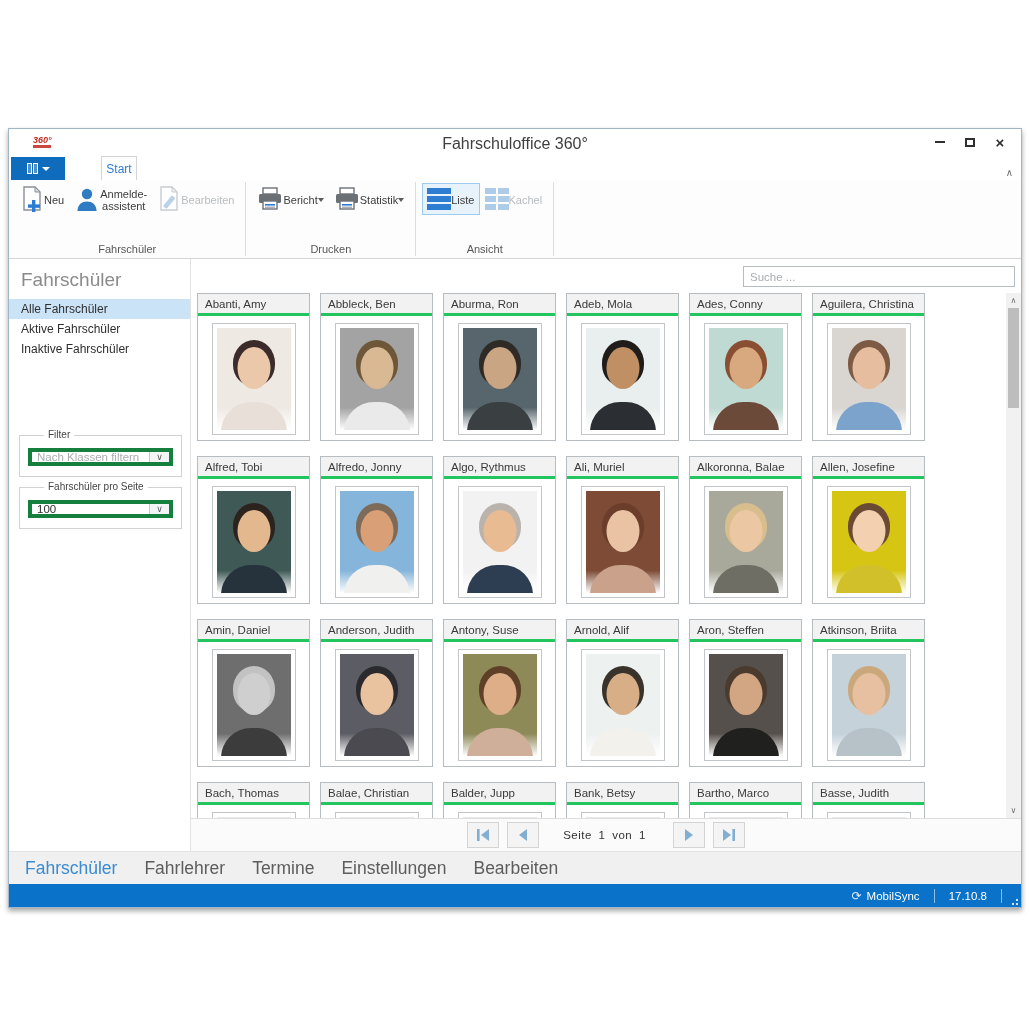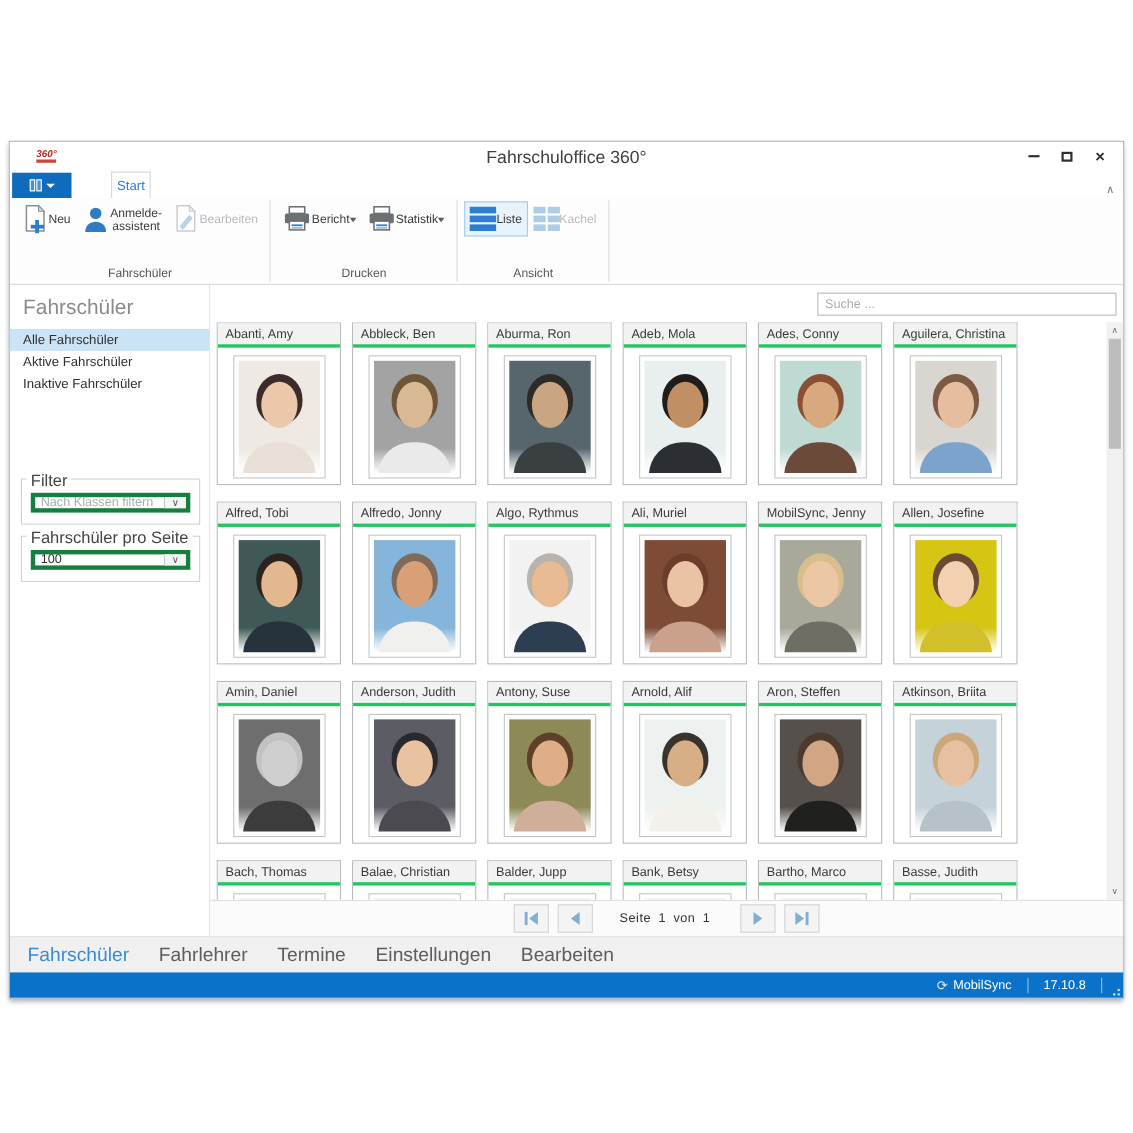--- a/index.html
+++ b/index.html
@@ -55,21 +55,21 @@
   
   .mainrow { flex:1; display:flex; min-height:0; background:#ffffff; }
 
   
   .sidebar { width:182px; flex:0 0 auto; border-right:1px solid #e3e3e3; display:flex; flex-direction:column; }
   .sidebar-heading { font-size:19px; color:#8b8b8b; margin:10px 0 8px 12px; font-weight:normal; }
   .nav-list { display:flex; flex-direction:column; }
   .nav-item { height:20px; display:flex; align-items:center; padding-left:12px; font-size:12px; color:#2f2f2f; cursor:default; }
   .nav-item.selected { background:#cbe3f6; }
   .groupbox { border:1px solid #d2d2d2; margin:0 8px 0 10px; position:relative; padding:12px 8px 10px 8px; }
-  .groupbox-label { position:absolute; top:-7px; left:4px; background:#ffffff; padding:0 4px; font-size:15px; color:#444; }
+  .groupbox-label { position:absolute; top:-7px; left:24px; background:#ffffff; padding:0 4px; font-size:10px; color:#444; }
   .combo { height:18px; border:4px solid #15803d; background:#ffffff; display:flex; align-items:center; }
   .combo .combo-text { flex:1; font-size:11.5px; color:#2f2f2f; padding-left:5px; }
   .combo .combo-text.placeholder { color:#a9adb1; }
   .combo .combo-btn { width:20px; height:100%; border-left:1px solid #c7cbcf; background:#f3f4f5; display:flex; align-items:center; justify-content:center; font-size:9px; color:#5a5a5a; }
   .gb-filter { margin-top:76px; }
   .gb-perpage { margin-top:10px; }
 
   
   .content { flex:1; display:flex; flex-direction:column; position:relative; min-width:0; }
   .searchrow { height:34px; flex:0 0 auto; position:relative; }
@@ -412,21 +412,21 @@
         <div class="photo" style="background: linear-gradient(rgb(126, 76, 54) 0%, rgb(126, 76, 54) 78%, rgb(255, 255, 255) 100%);">
           <div class="ph-hair" style="background: rgb(107, 61, 42);"></div>
           <div class="ph-head" style="background: rgb(234, 195, 164);"></div>
           <div class="ph-shoulders" style="background: rgb(202, 161, 138);"></div>
         </div>
       </div>
     </div>
   </div>
 
   <div class="card">
-    <div class="card-header">MobilSync, Jenny</div>
+    <div class="card-header">Alkoronna, Balae</div>
     <div class="card-body">
       <div class="photo-frame">
         <div class="photo" style="background: linear-gradient(rgb(169, 169, 155) 0%, rgb(169, 169, 155) 78%, rgb(255, 255, 255) 100%);">
           <div class="ph-hair" style="background: rgb(216, 189, 141);"></div>
           <div class="ph-head" style="background: rgb(236, 199, 164);"></div>
           <div class="ph-shoulders" style="background: rgb(110, 110, 100);"></div>
         </div>
       </div>
     </div>
   </div>

